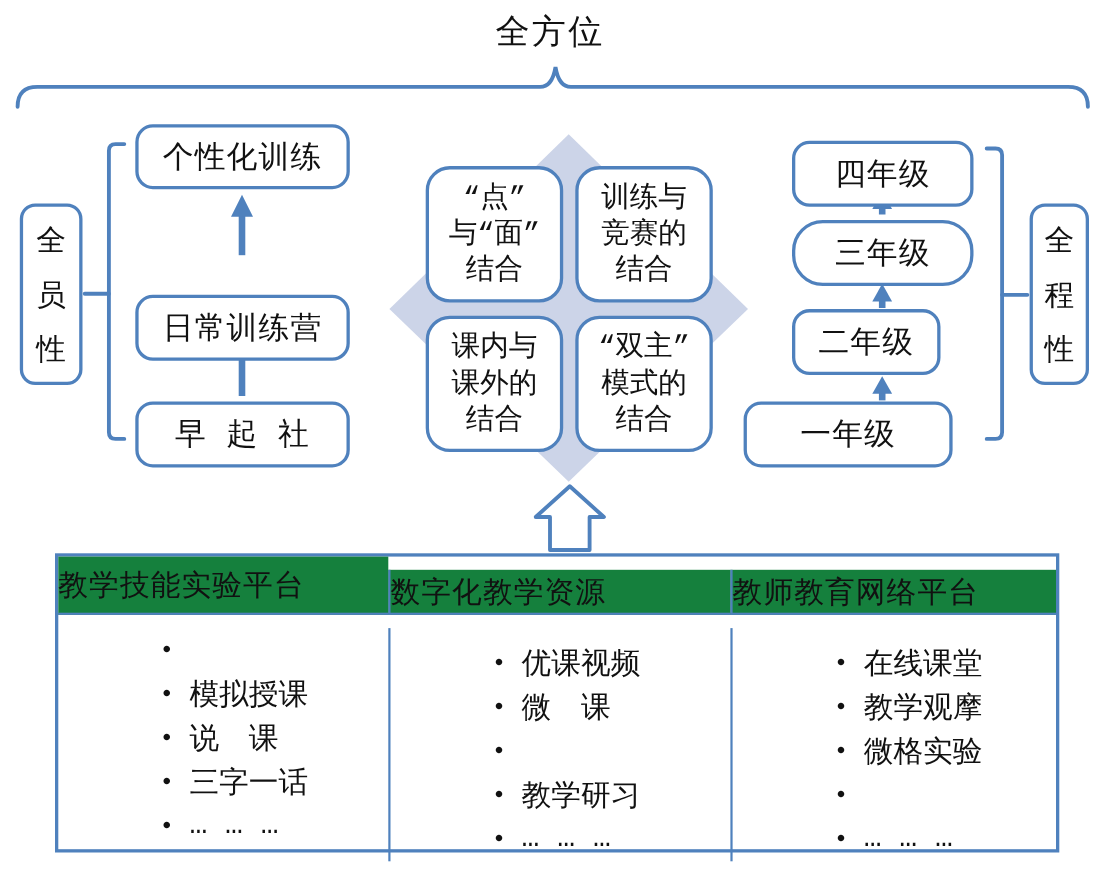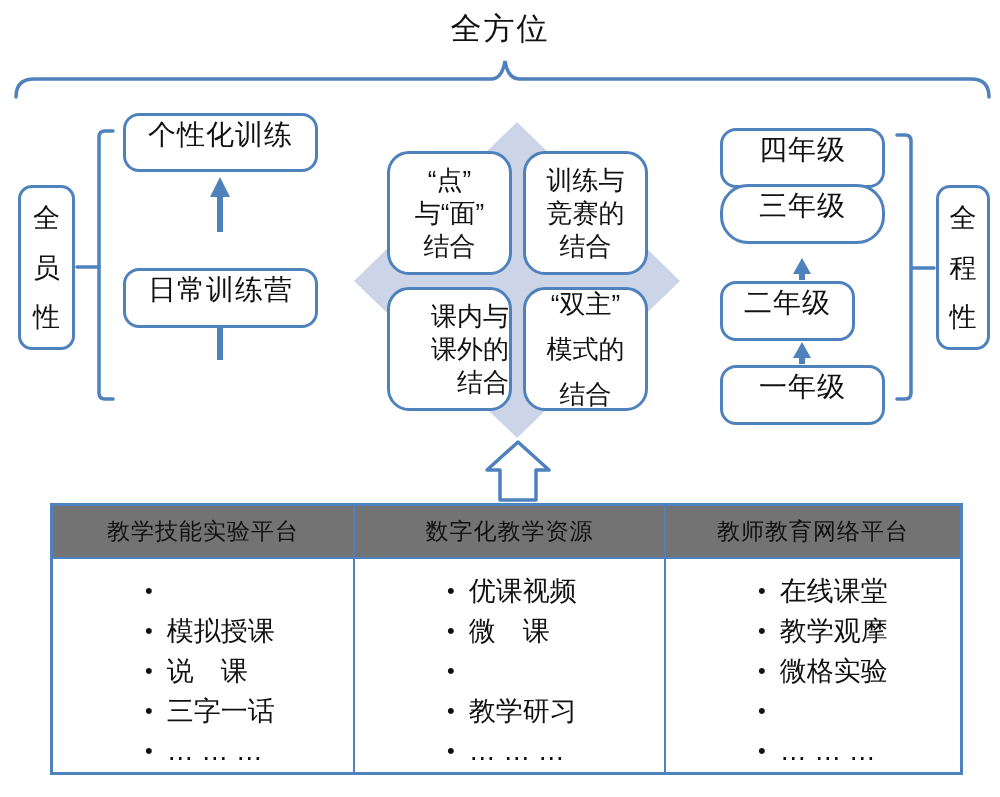--- a/index.html
+++ b/index.html
@@ -1,69 +1,69 @@
 <!DOCTYPE html>
 <html><head>
 <meta charset="utf-8">
 <style>
   html,body{margin:0;padding:0;background:#fff;}
   #canvas{
     position:relative;width:1000px;height:797px;background:#fff;overflow:hidden;
-    font-family:Liberation Sans, sans-serif;color:#111;
+    font-family:Liberation Mono, monospace;color:#111;
   }
   .abs{position:absolute;}
   
   #title{left:0;top:8px;width:1000px;text-align:center;font-size:31px;letter-spacing:2px;}
   
   #shapes{left:0;top:0;width:1000px;height:797px;pointer-events:none;}
   
   .node{
     background:#fff;border:3.5px solid #4f81bd;border-radius:16px;
-    display:flex;align-items:flex-start;justify-content:center;
+    display:flex;align-items:center;justify-content:center;
     font-size:28px;letter-spacing:1px;box-sizing:border-box;text-align:center;
   }
   
   #lbox0{left:123px;top:113px;width:195px;height:59px;}
   #lbox1{left:123px;top:240px;width:195px;height:60px;margin-top:28px;}
   #lbox2{left:123px;top:365px;width:195px;height:60px;}
   
   #rbox0{left:720px;top:112px;width:165px;height:60px;margin-top:16px;}
-  #rbox1{left:720px;top:184px;width:165px;height:60px;border-radius:28px;}
+  #rbox1{left:720px;top:200px;width:165px;height:60px;border-radius:28px;}
   #rbox2{left:720px;top:281px;width:135px;height:60px;}
-  #rbox3{left:720px;top:365px;width:165px;height:60px;}
+  #rbox3{left:676px;top:365px;width:190px;height:60px;}
   
   .side-label{
     background:#fff;border:3px solid #4f81bd;border-radius:14px;box-sizing:border-box;
     display:flex;flex-direction:column;align-items:center;justify-content:space-between;
     padding:12px 0;font-size:27px;
   }
   #side-left{left:18px;top:185px;width:57px;height:165px;}
   #side-right{left:936px;top:185px;width:54px;height:165px;}
   
   .cbox{
     background:#fff;border:3.5px solid #4f81bd;border-radius:22px;box-sizing:border-box;
     display:flex;flex-direction:column;align-items:center;justify-content:center;
     font-size:26px;line-height:33px;text-align:center;
   }
   #cbox0{left:387px;top:151px;width:125px;height:124px;}
   #cbox1{left:523px;top:151px;width:125px;height:124px;text-align:center;}
-  #cbox2{left:387px;top:287px;width:125px;height:124px;align-items:flex-end;}
-  #cbox3{left:523px;top:287px;width:125px;height:124px;gap:12px;}
+  #cbox2{left:387px;top:287px;width:125px;height:124px;}
+  #cbox3{left:523px;top:287px;width:125px;height:124px;}
   
   #platform-table{
     left:50px;top:503px;width:913px;height:272px;box-sizing:border-box;
     border:3px solid #4f81bd;display:grid;grid-template-columns:300px 311px 1fr;
     grid-template-rows:53px 1fr;background:#fff;
   }
   .th{
-    background:#737373;border-bottom:2.5px solid #4f81bd;
-    display:flex;align-items:center;justify-content:center;
-    font-size:23px;letter-spacing:1px;box-sizing:border-box;
-  }
-  .th.divided, .td.divided{border-left:2.5px solid #4f81bd;}
+    background:#15803d;border-bottom:2.5px solid #4f81bd;
+    display:flex;align-items:center;
+    font-size:27px;letter-spacing:1px;box-sizing:border-box;
+  }
+  .th.divided, .td.divided{border-left:2.5px solid #4f81bd;margin-top:12px;}
   .td{box-sizing:border-box;padding:12px 0 0 0;}
   .cell-list{display:flex;flex-direction:column;}
   .li{height:40px;display:flex;align-items:center;padding-left:92px;font-size:27px;}
   .li .bullet{font-size:22px;margin-right:14px;}
 </style>
 </head>
 <body>
 
 <div id="canvas">
 
@@ -111,20 +111,23 @@
     <span>员</span>
     <span>性</span>
   </div>
 
   <div id="lbox0" class="node abs">
     <span>个性化训练</span>
   </div>
   <div id="lbox1" class="node abs">
     <span>日常训练营</span>
   </div>
+  <div id="lbox2" class="node abs">
+    <span>早 起 社</span>
+  </div>
 
   <div id="cbox0" class="cbox abs">
     <span>“点”</span>
     <span>与“面”</span>
     <span>结合</span>
   </div>
   <div id="cbox1" class="cbox abs">
     <span>训练与</span>
     <span>竞赛的</span>
     <span>结合</span>

